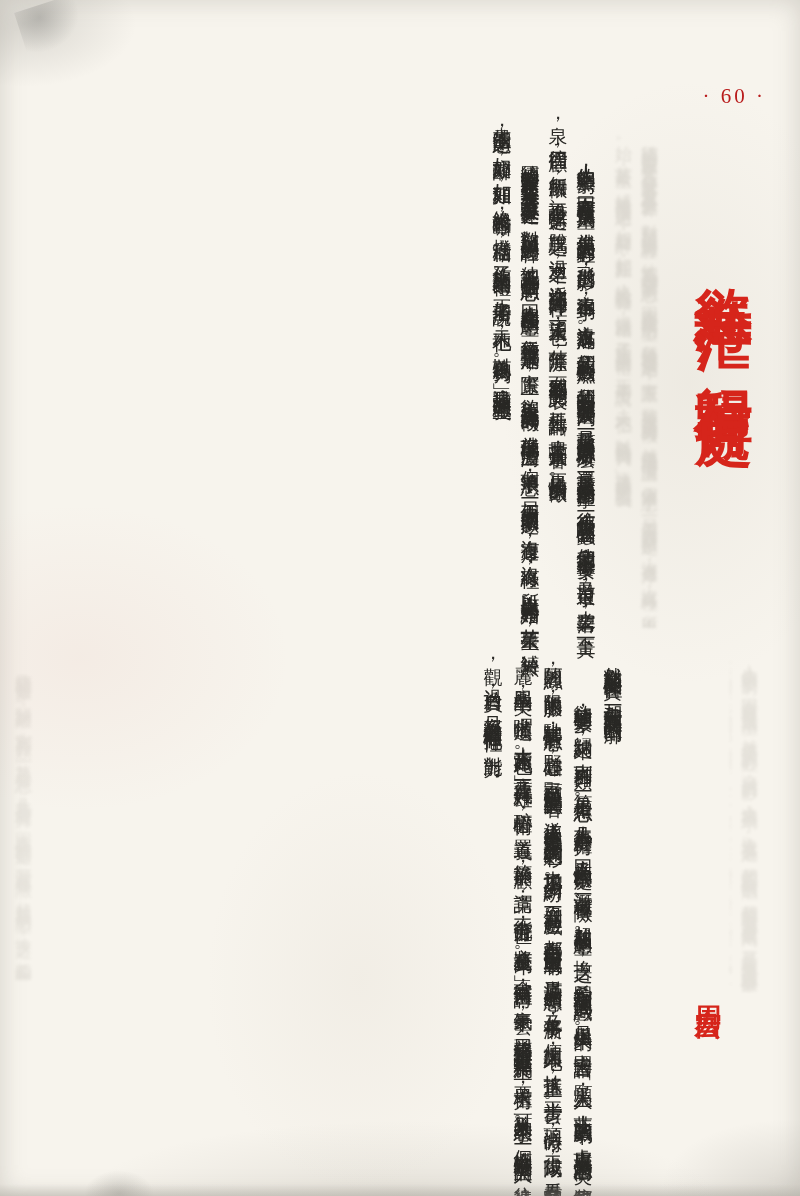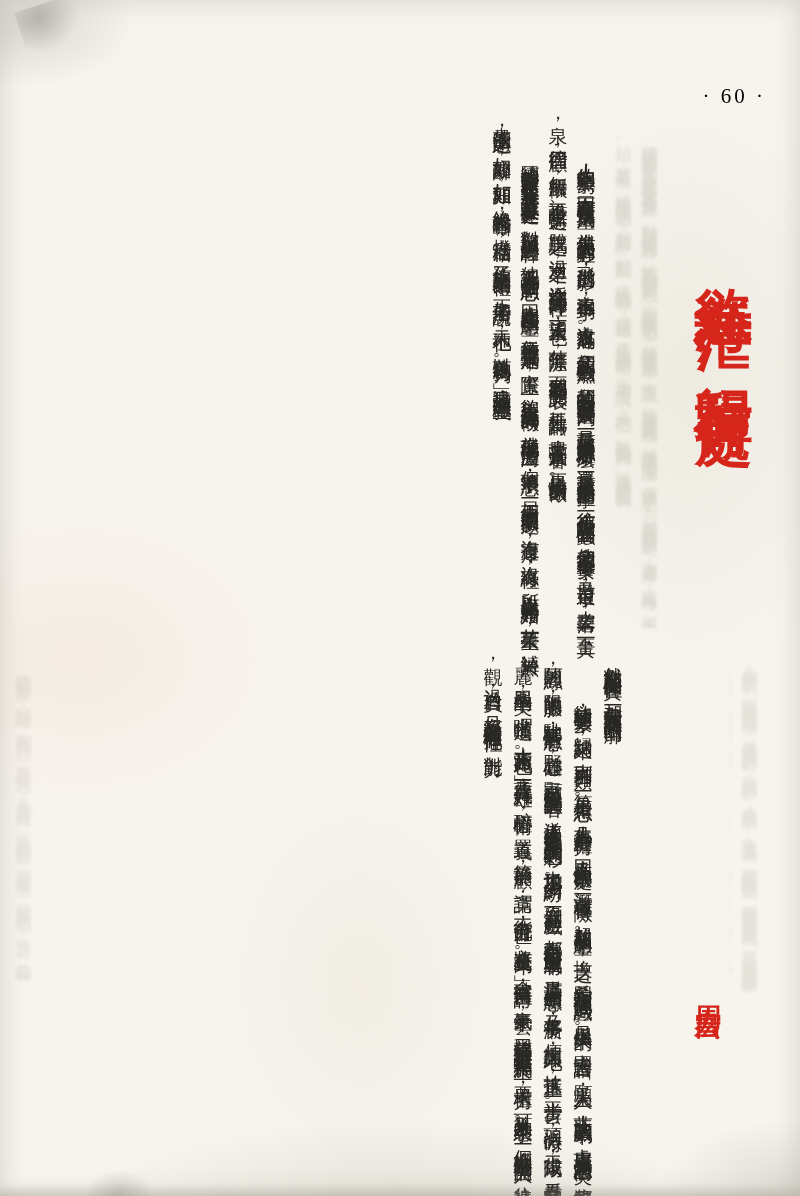--- a/index.html
+++ b/index.html
@@ -17,21 +17,21 @@
       radial-gradient(ellipse 260px 420px at 86% 32%, rgba(188,182,168,.16), transparent 72%),
       radial-gradient(ellipse 220px 300px at 45% 82%, rgba(200,190,175,.12), transparent 70%),
       radial-gradient(ellipse 420px 100px at 50% 100%, rgba(168,163,152,.22), transparent 75%),
       radial-gradient(ellipse 160px 90px at 3% 2%, rgba(130,128,122,.25), transparent 70%),
       radial-gradient(ellipse 180px 90px at 99% 99%, rgba(150,146,138,.25), transparent 72%);
   }
   .vtext{writing-mode:vertical-rl;text-orientation:upright;}
 
   .page-number{
     position:absolute;top:84px;right:34px;
-    font-size:21px;color:#000000;letter-spacing:3px;white-space:pre;
+    font-size:21px;color:#b91c1c;letter-spacing:3px;white-space:pre;
   }
   .article-title{
     position:absolute;top:242px;right:44px;height:560px;
     font-size:58px;font-weight:bold;color:#d6251b;
     letter-spacing:8px;white-space:pre;line-height:1.15;
   }
   .author-name{
     position:absolute;top:984px;right:74px;
     font-size:27px;font-weight:bold;color:#d6251b;letter-spacing:4px;
   }

